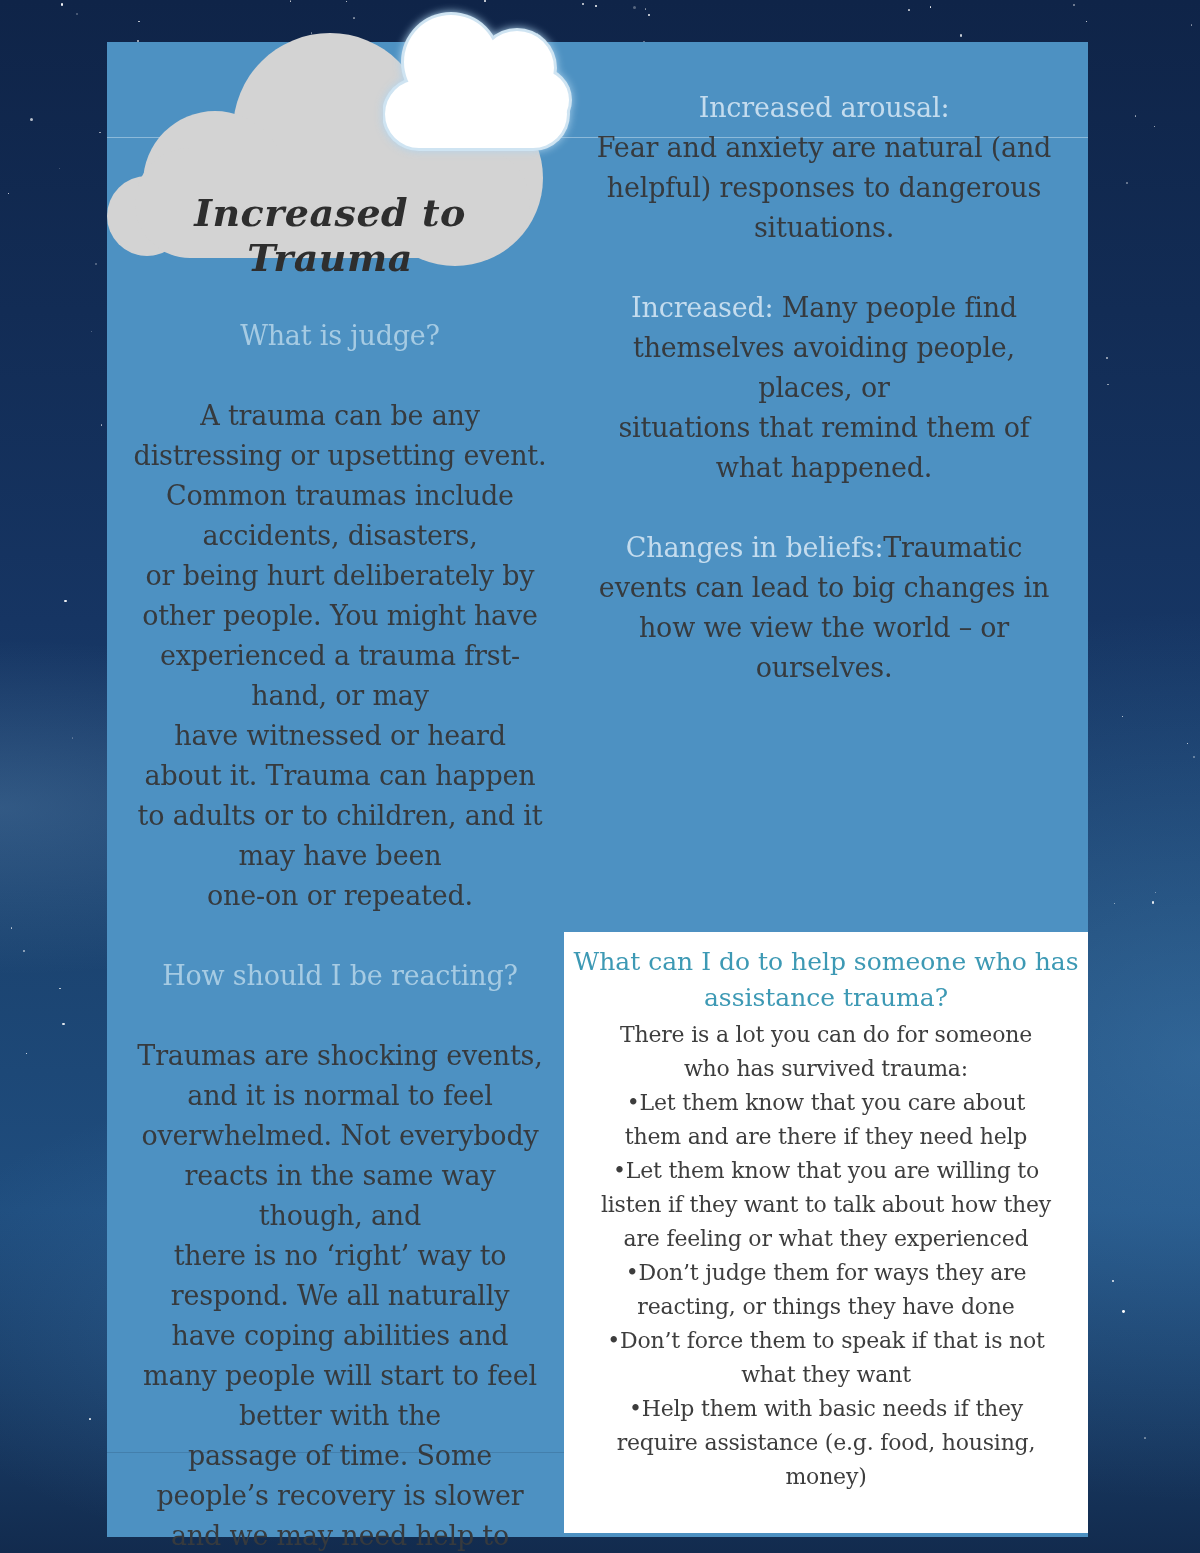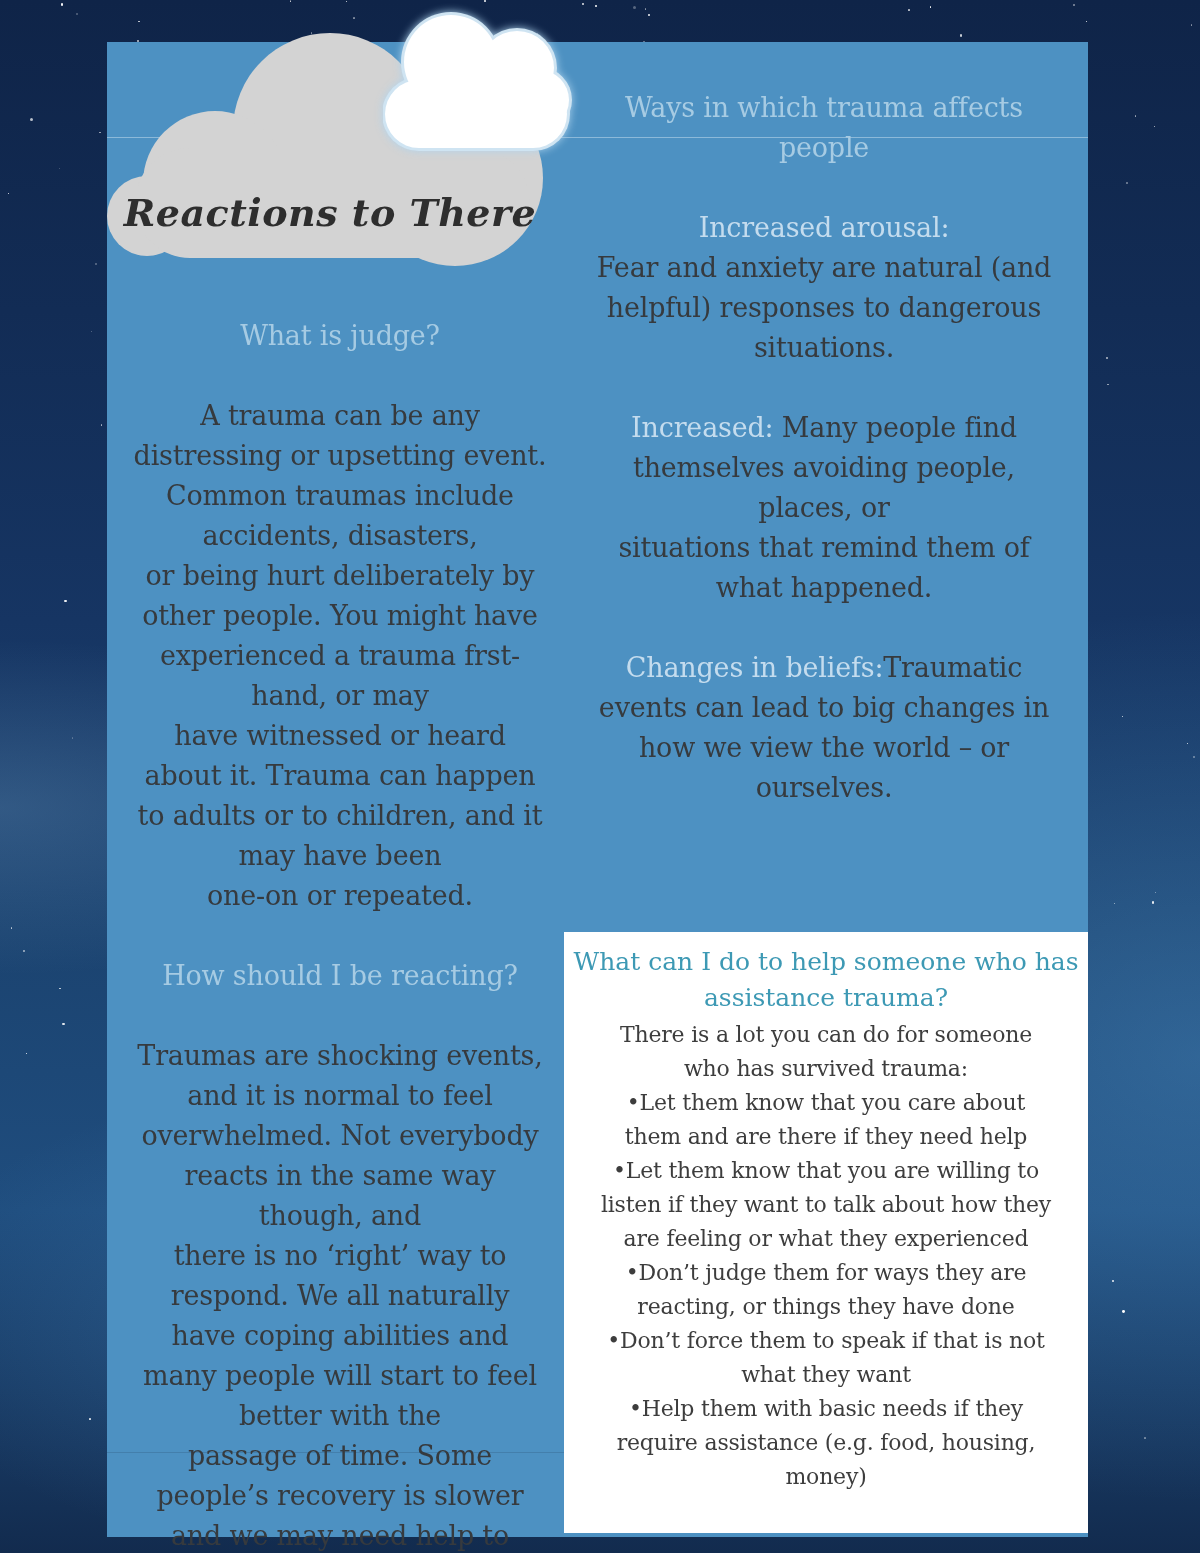--- a/index.html
+++ b/index.html
@@ -308,22 +308,20 @@
 have coping abilities and
 many people will start to feel
 better with the
 passage of time. Some
 people’s recovery is slower
 and we may need help to
 overcome what happened.</p>
   </div>
 
   <div class="col col-right">
-    <h2>Ways in which trauma affects
-people</h2>
     <p><span class="label">Increased arousal:</span><span>
 Fear and anxiety are natural (and
 helpful) responses to dangerous
 situations.</span></p>
     <p><span class="label">Increased:</span><span> Many people find
 themselves avoiding people,
 places, or
 situations that remind them of
 what happened.</span></p>
     <p><span class="label">Changes in beliefs:</span><span>Traumatic
@@ -369,14 +367,14 @@
       <rect x="-1" y="67" width="188" height="74" rx="37"></rect>
     </g>
     <g fill="#ffffff">
       <circle cx="68" cy="52" r="47"></circle>
       <circle cx="134" cy="58" r="37"></circle>
       <circle cx="156" cy="90" r="30"></circle>
       <rect x="2" y="70" width="182" height="68" rx="34"></rect>
     </g>
   </svg>
 
-  <div class="title">Reactions to There</div>
+  <div class="title">Increased to Trauma</div>
 </div>
 
 </body></html>

